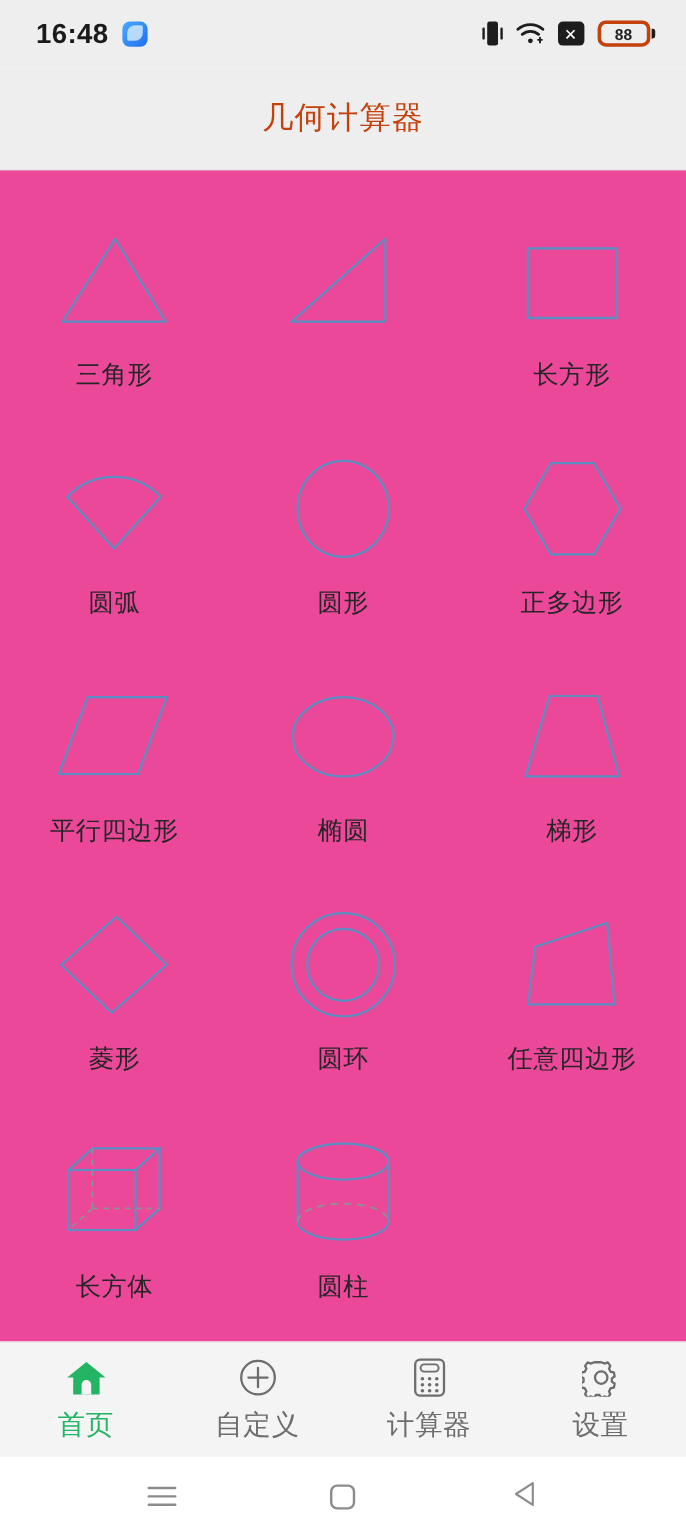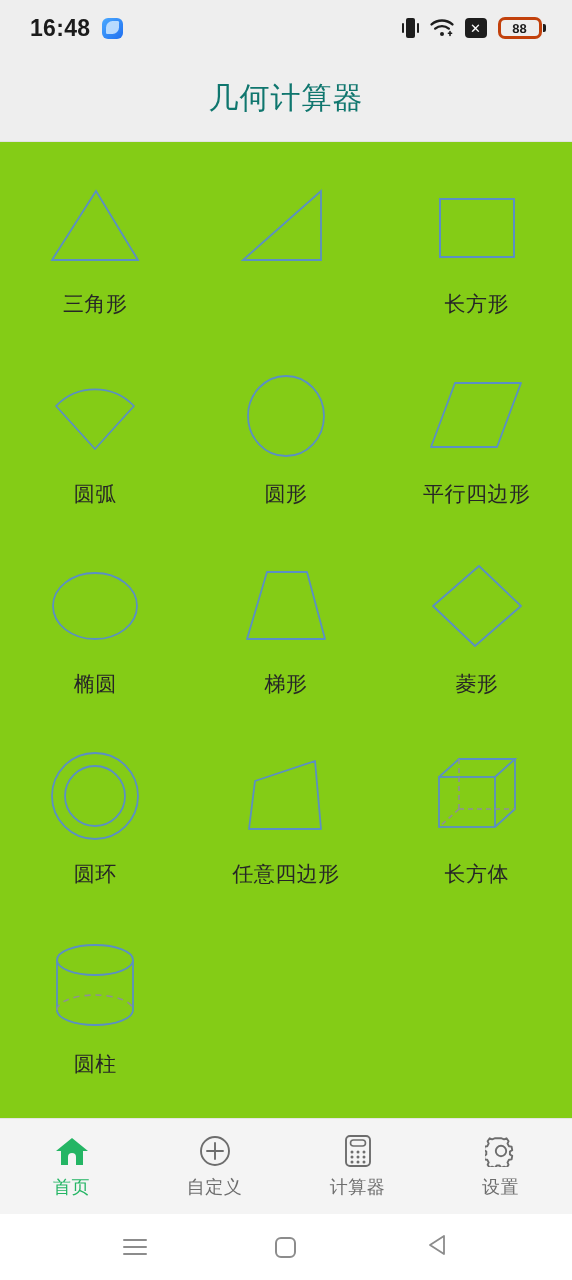--- a/index.html
+++ b/index.html
@@ -72,27 +72,27 @@
   }
 
   
   .titlebar {
     height: 86px; flex: 0 0 86px;
     background: #eeeeee;
     display: flex; align-items: center; justify-content: center;
     border-bottom: 1px solid #e2e2e2;
   }
   .titlebar h1 {
-    font-size: 30px; font-weight: 400; color: #0f766e; letter-spacing: 1px;
+    font-size: 26px; font-weight: 400; color: #c2410c; letter-spacing: 1px;
   }
 
   
   .grid-wrap {
-    flex: 1 1 auto; background: #84cc16;
-    padding: 18px 0 0 0; overflow: hidden;
+    flex: 1 1 auto; background: #ec4899;
+    padding: 26px 0 0 0; overflow: hidden;
   }
   .grid {
     display: grid;
     grid-template-columns: repeat(3, 1fr);
     grid-auto-rows: 190px;
   }
   .cell {
     display: flex; flex-direction: column;
     align-items: center; justify-content: flex-start;
     padding-top: 12px;
@@ -113,21 +113,21 @@
     background: #f4f4f4;
     border-top: 1px solid #e4e4e4;
     display: flex; align-items: center;
   }
   .tab {
     flex: 1 1 0; display: flex; flex-direction: column;
     align-items: center; justify-content: center; gap: 7px;
     height: 100%;
   }
   .tab .tab-icon { height: 34px; display: flex; align-items: center; justify-content: center; }
-  .tab .tab-label { font-size: 18px; color: #6d6d6d; letter-spacing: .5px; }
+  .tab .tab-label { font-size: 23px; color: #6d6d6d; letter-spacing: .5px; }
   .tab.active .tab-label { color: #24b564; }
 
   
   .sysnav {
     flex: 0 0 66px; height: 66px; background: #ffffff;
     display: flex; align-items: center; justify-content: space-around;
     padding: 0 60px;
   }
   .sysnav .btn { display: flex; align-items: center; justify-content: center; width: 70px; height: 46px; }
   .burger { width: 24px; display: flex; flex-direction: column; gap: 5px; }
@@ -212,20 +212,28 @@
 
       <div class="cell">
         <div class="shape-box">
           <svg width="90" height="84" viewBox="0 0 90 84">
             <ellipse cx="45" cy="42" rx="38" ry="40" fill="none" stroke="#5b8fc4" stroke-width="1.8"></ellipse>
           </svg>
         </div>
         <div class="cell-label">圆形</div>
       </div>
 
+      <div class="cell">
+        <div class="shape-box">
+          <svg width="90" height="84" viewBox="0 0 90 84">
+            <polygon points="27,4 63,4 85,42 63,80 27,80 5,42" fill="none" stroke="#5b8fc4" stroke-width="1.8" stroke-linejoin="round"></polygon>
+          </svg>
+        </div>
+        <div class="cell-label">正多边形</div>
+      </div>
 
       <div class="cell">
         <div class="shape-box">
           <svg width="96" height="78" viewBox="0 0 96 78">
             <polygon points="26,6 92,6 68,70 2,70" fill="none" stroke="#5b8fc4" stroke-width="1.8" stroke-linejoin="round"></polygon>
           </svg>
         </div>
         <div class="cell-label">平行四边形</div>
       </div>
 

